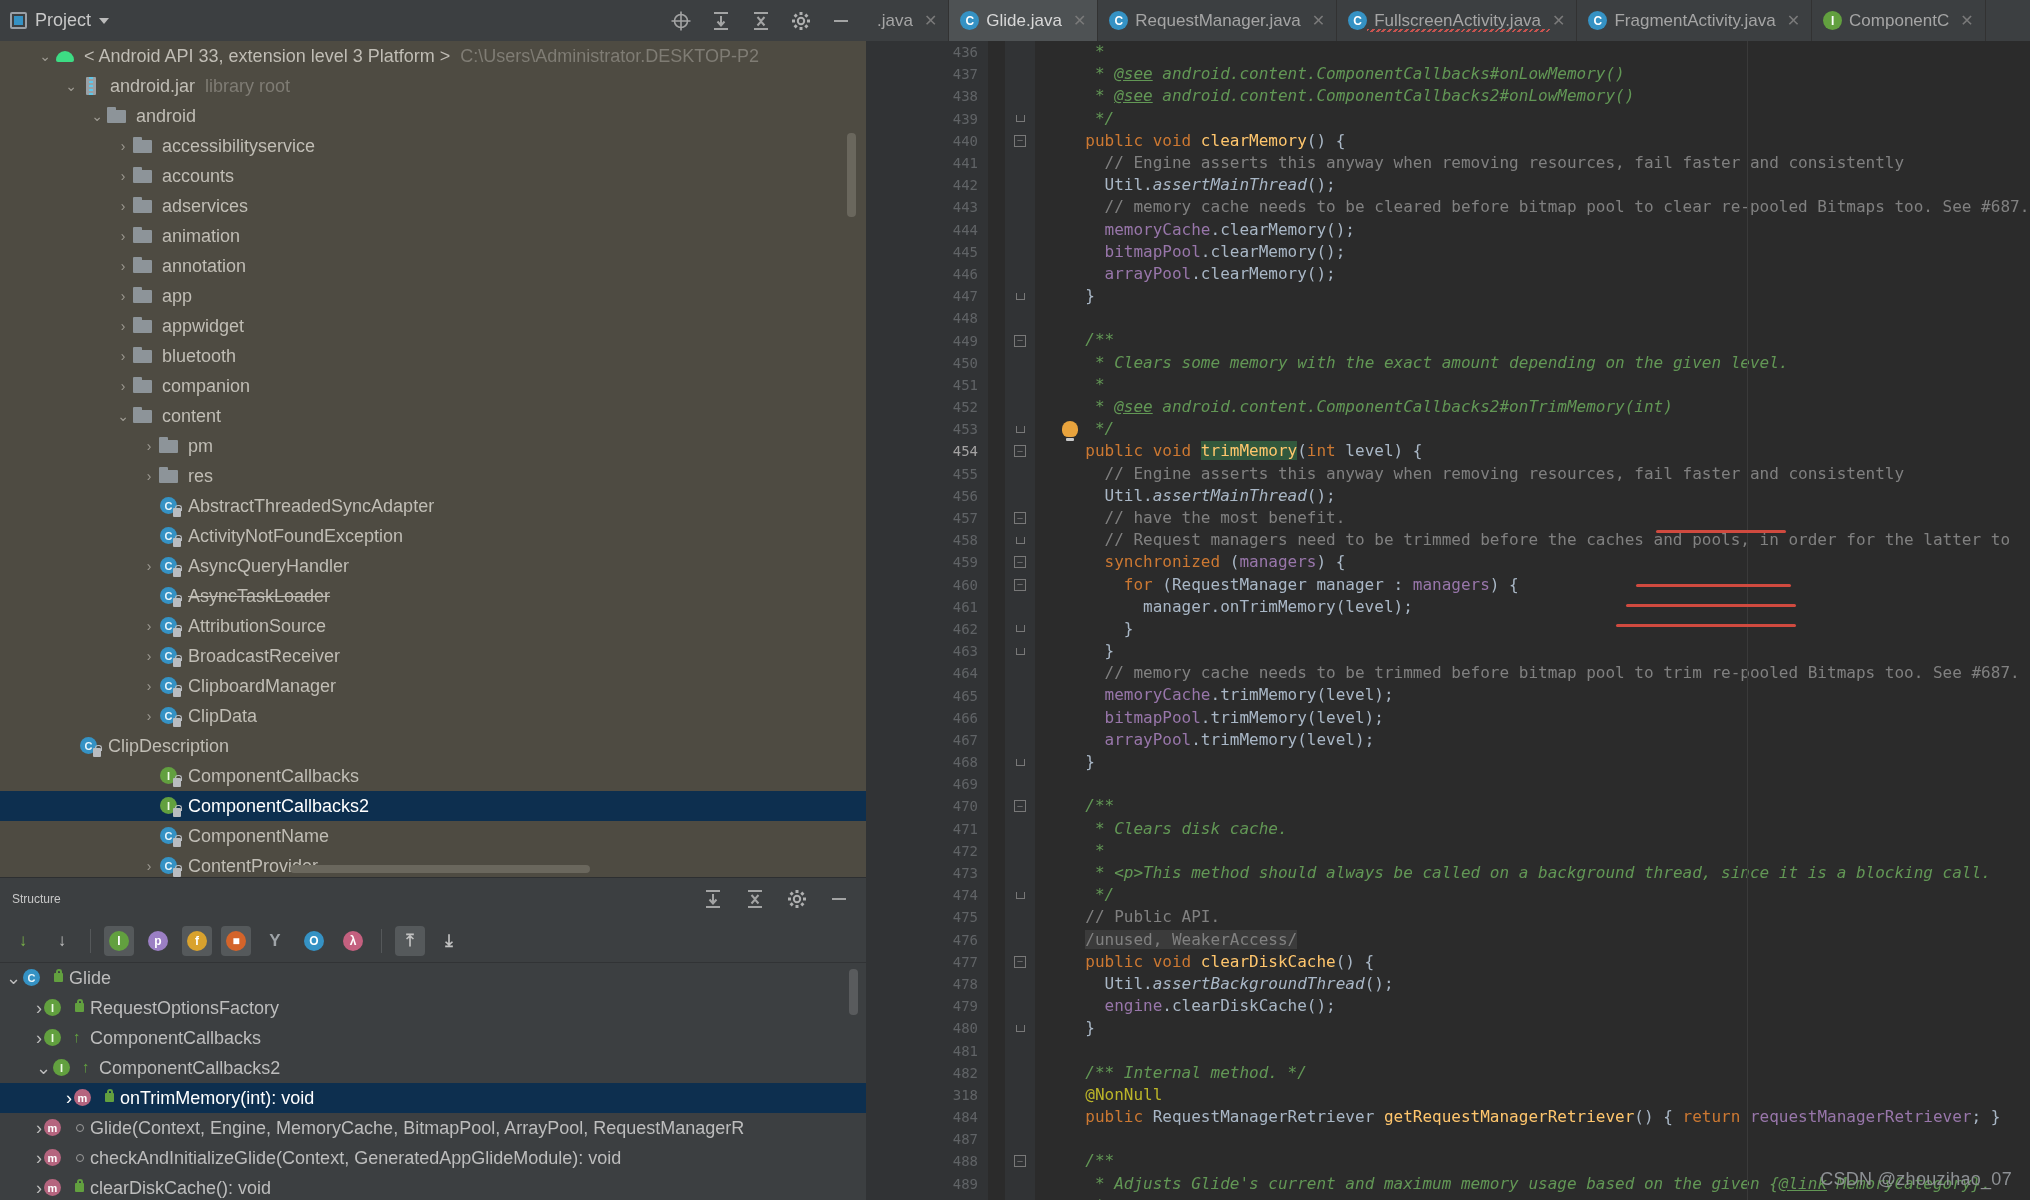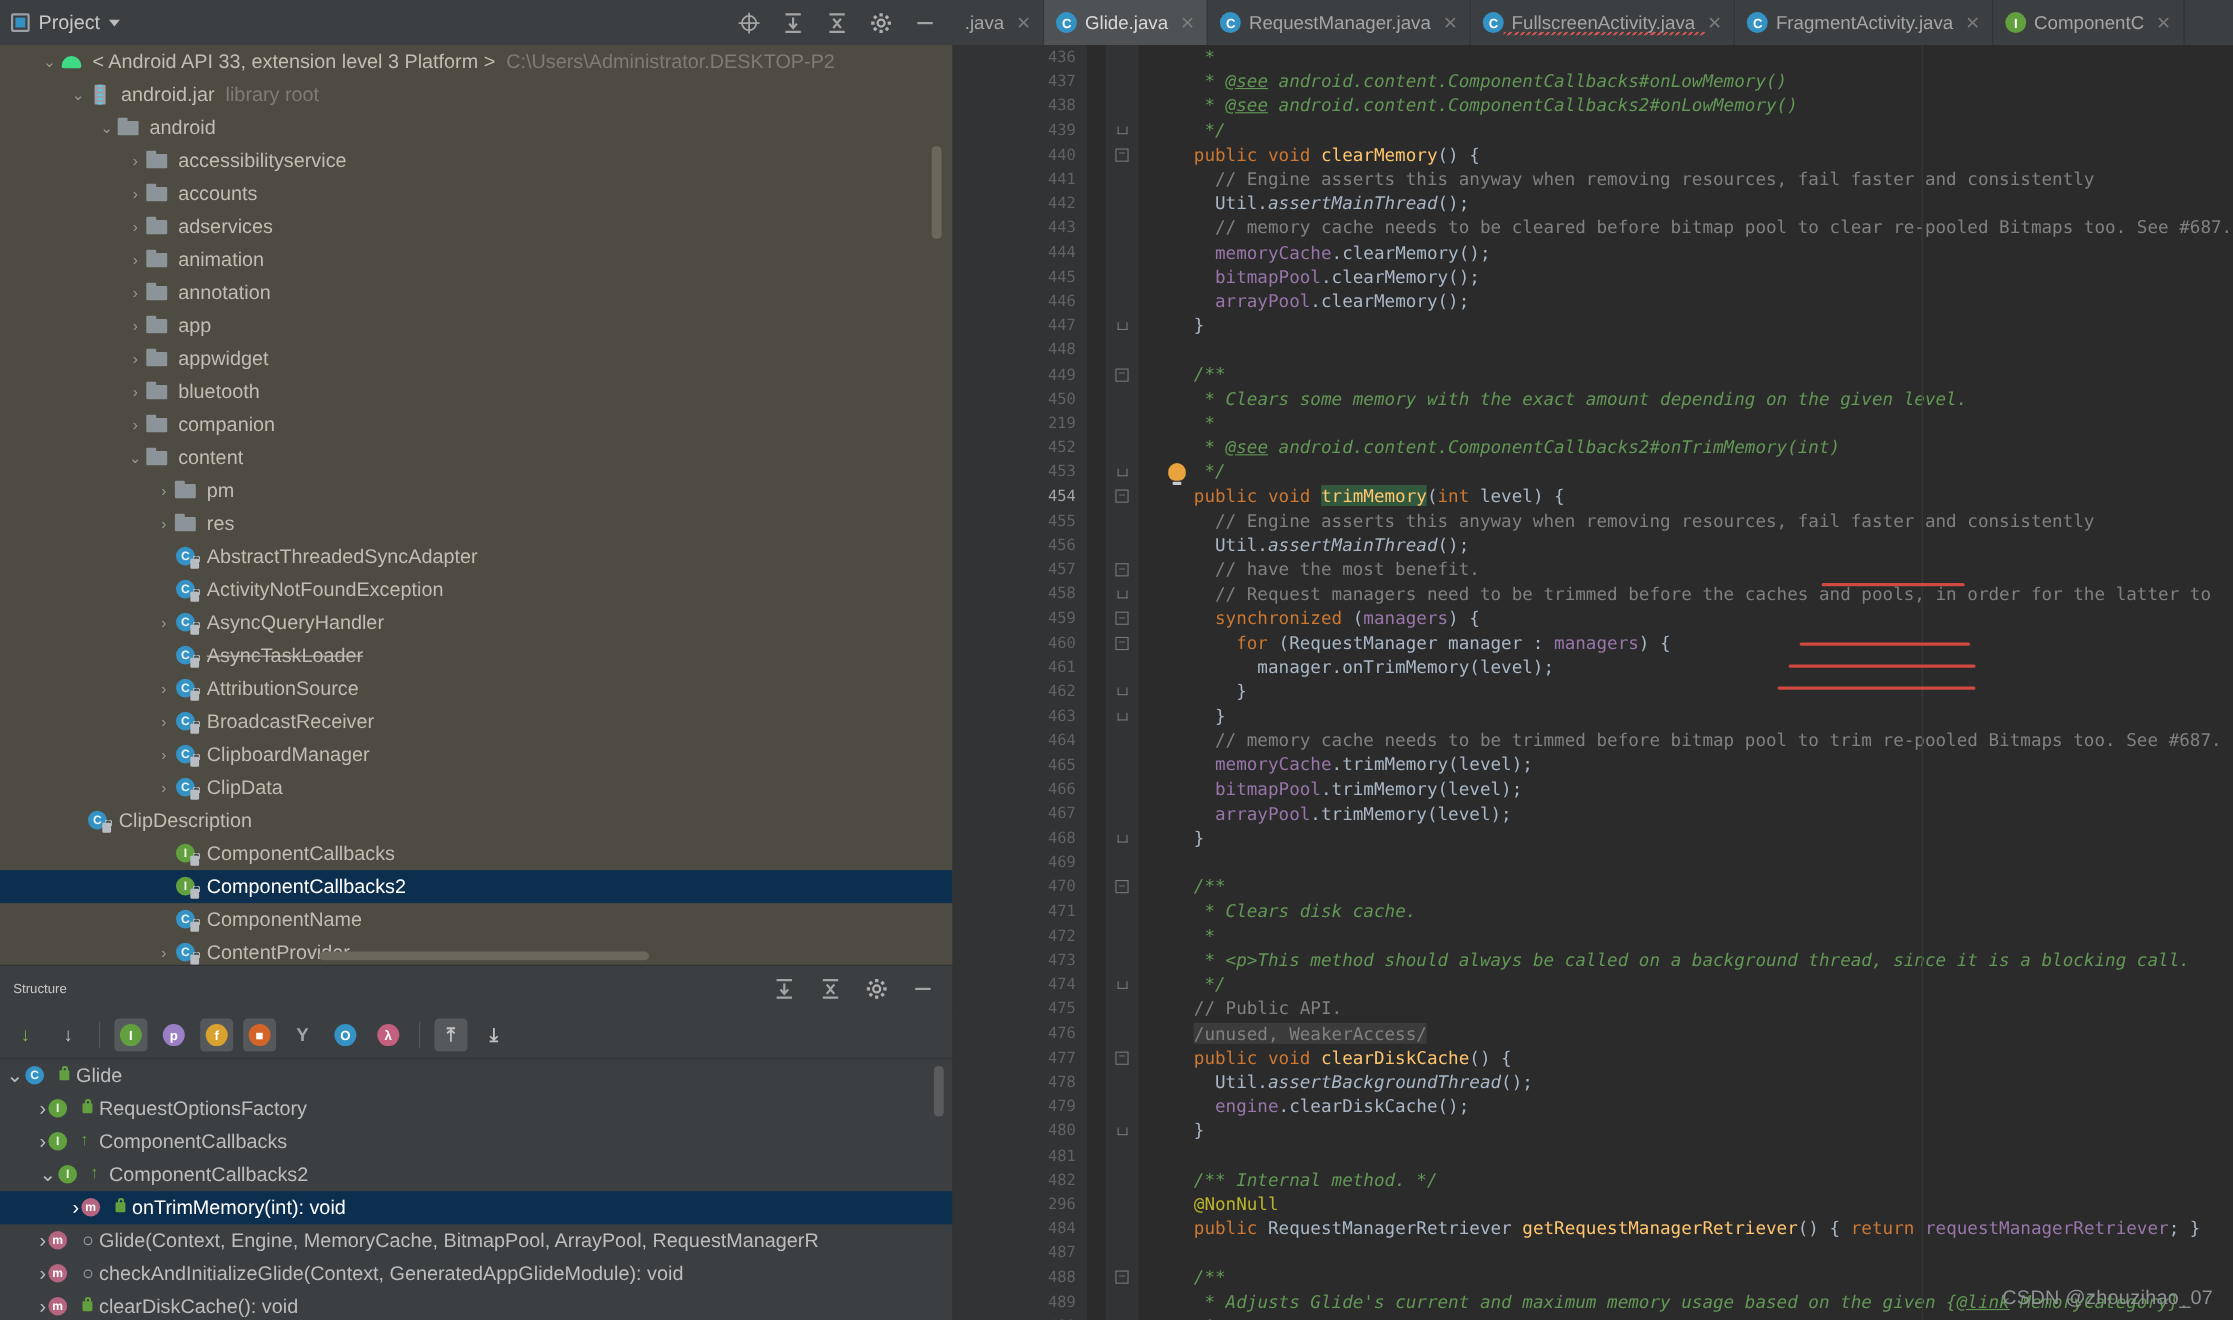--- a/index.html
+++ b/index.html
@@ -535,21 +535,21 @@
           <div class="gline">441</div>
           <div class="gline">442</div>
           <div class="gline">443</div>
           <div class="gline">444</div>
           <div class="gline">445</div>
           <div class="gline">446</div>
           <div class="gline">447</div>
           <div class="gline">448</div>
           <div class="gline">449</div>
           <div class="gline">450</div>
-          <div class="gline">219</div>
+          <div class="gline">451</div>
           <div class="gline">452</div>
           <div class="gline">453</div>
           <div class="gline cur">454</div>
           <div class="gline">455</div>
           <div class="gline">456</div>
           <div class="gline">457</div>
           <div class="gline">458</div>
           <div class="gline">459</div>
           <div class="gline">460</div>
           <div class="gline">461</div>
@@ -567,21 +567,21 @@
           <div class="gline">473</div>
           <div class="gline">474</div>
           <div class="gline">475</div>
           <div class="gline">476</div>
           <div class="gline">477</div>
           <div class="gline">478</div>
           <div class="gline">479</div>
           <div class="gline">480</div>
           <div class="gline">481</div>
           <div class="gline">482</div>
-          <div class="gline">296</div>
+          <div class="gline">318</div>
           <div class="gline">484</div>
           <div class="gline">487</div>
           <div class="gline">488</div>
           <div class="gline">489</div>
           <div class="gline">490</div>
         </div>
       <div class="folds" id="folds">
           <div class="fold"></div>
           <div class="fold"></div>
           <div class="fold"></div>

